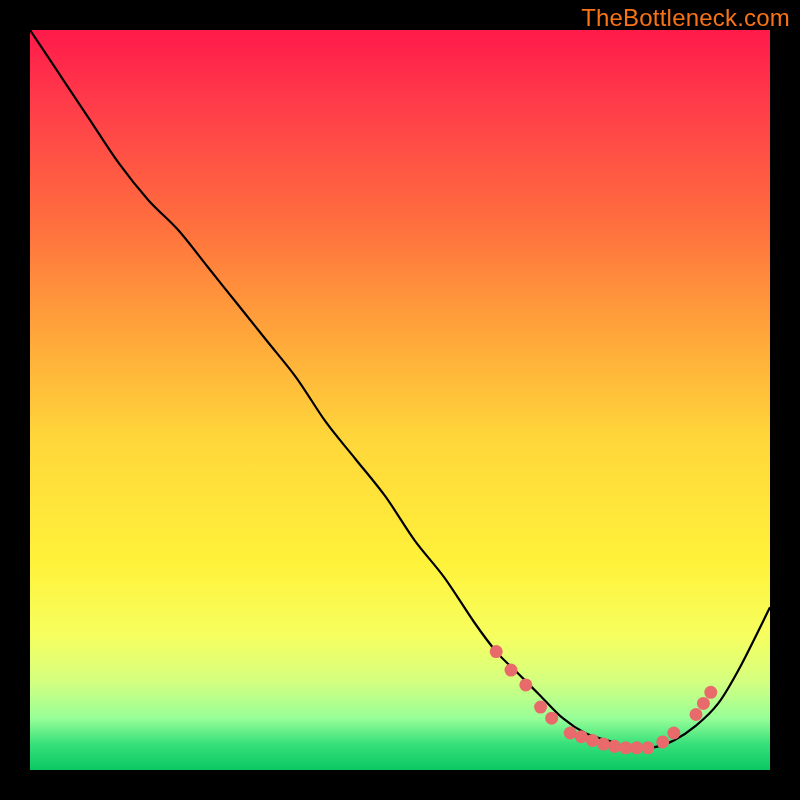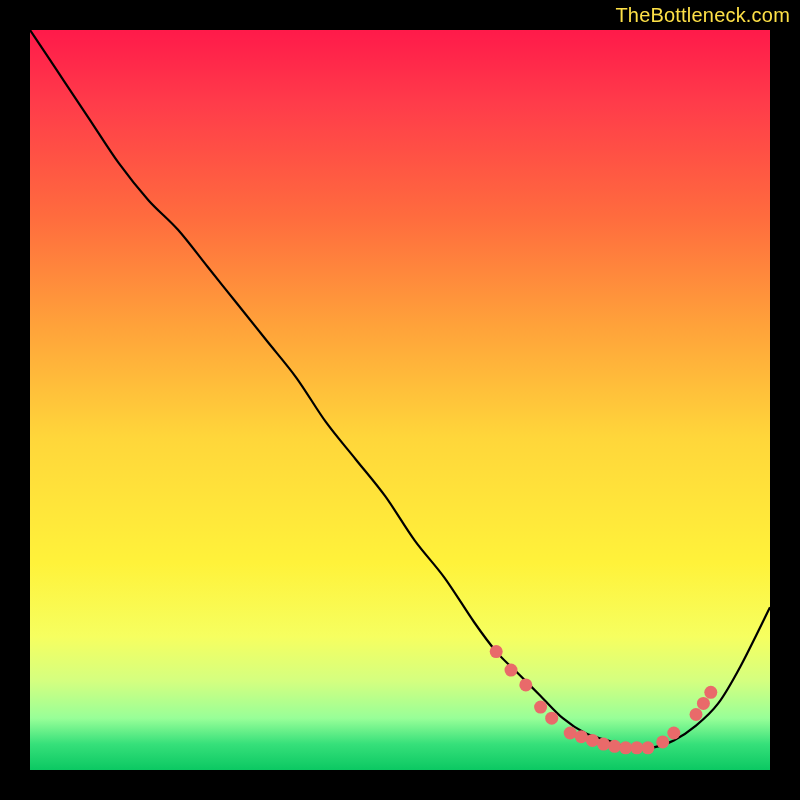--- a/index.html
+++ b/index.html
@@ -14,22 +14,22 @@
   .frame {
     position: relative;
     width: 800px;
     height: 800px;
     background: #000;
   }
   .watermark {
     position: absolute;
     top: 4px;
     right: 10px;
-    color: #fde047;
-    font-size: 20px;
+    color: #f97316;
+    font-size: 24px;
     font-weight: 500;
     letter-spacing: 0.2px;
     z-index: 40;
   }
   .plot {
     position: absolute;
     left: 30px;
     top: 30px;
     width: 740px;
     height: 740px;

